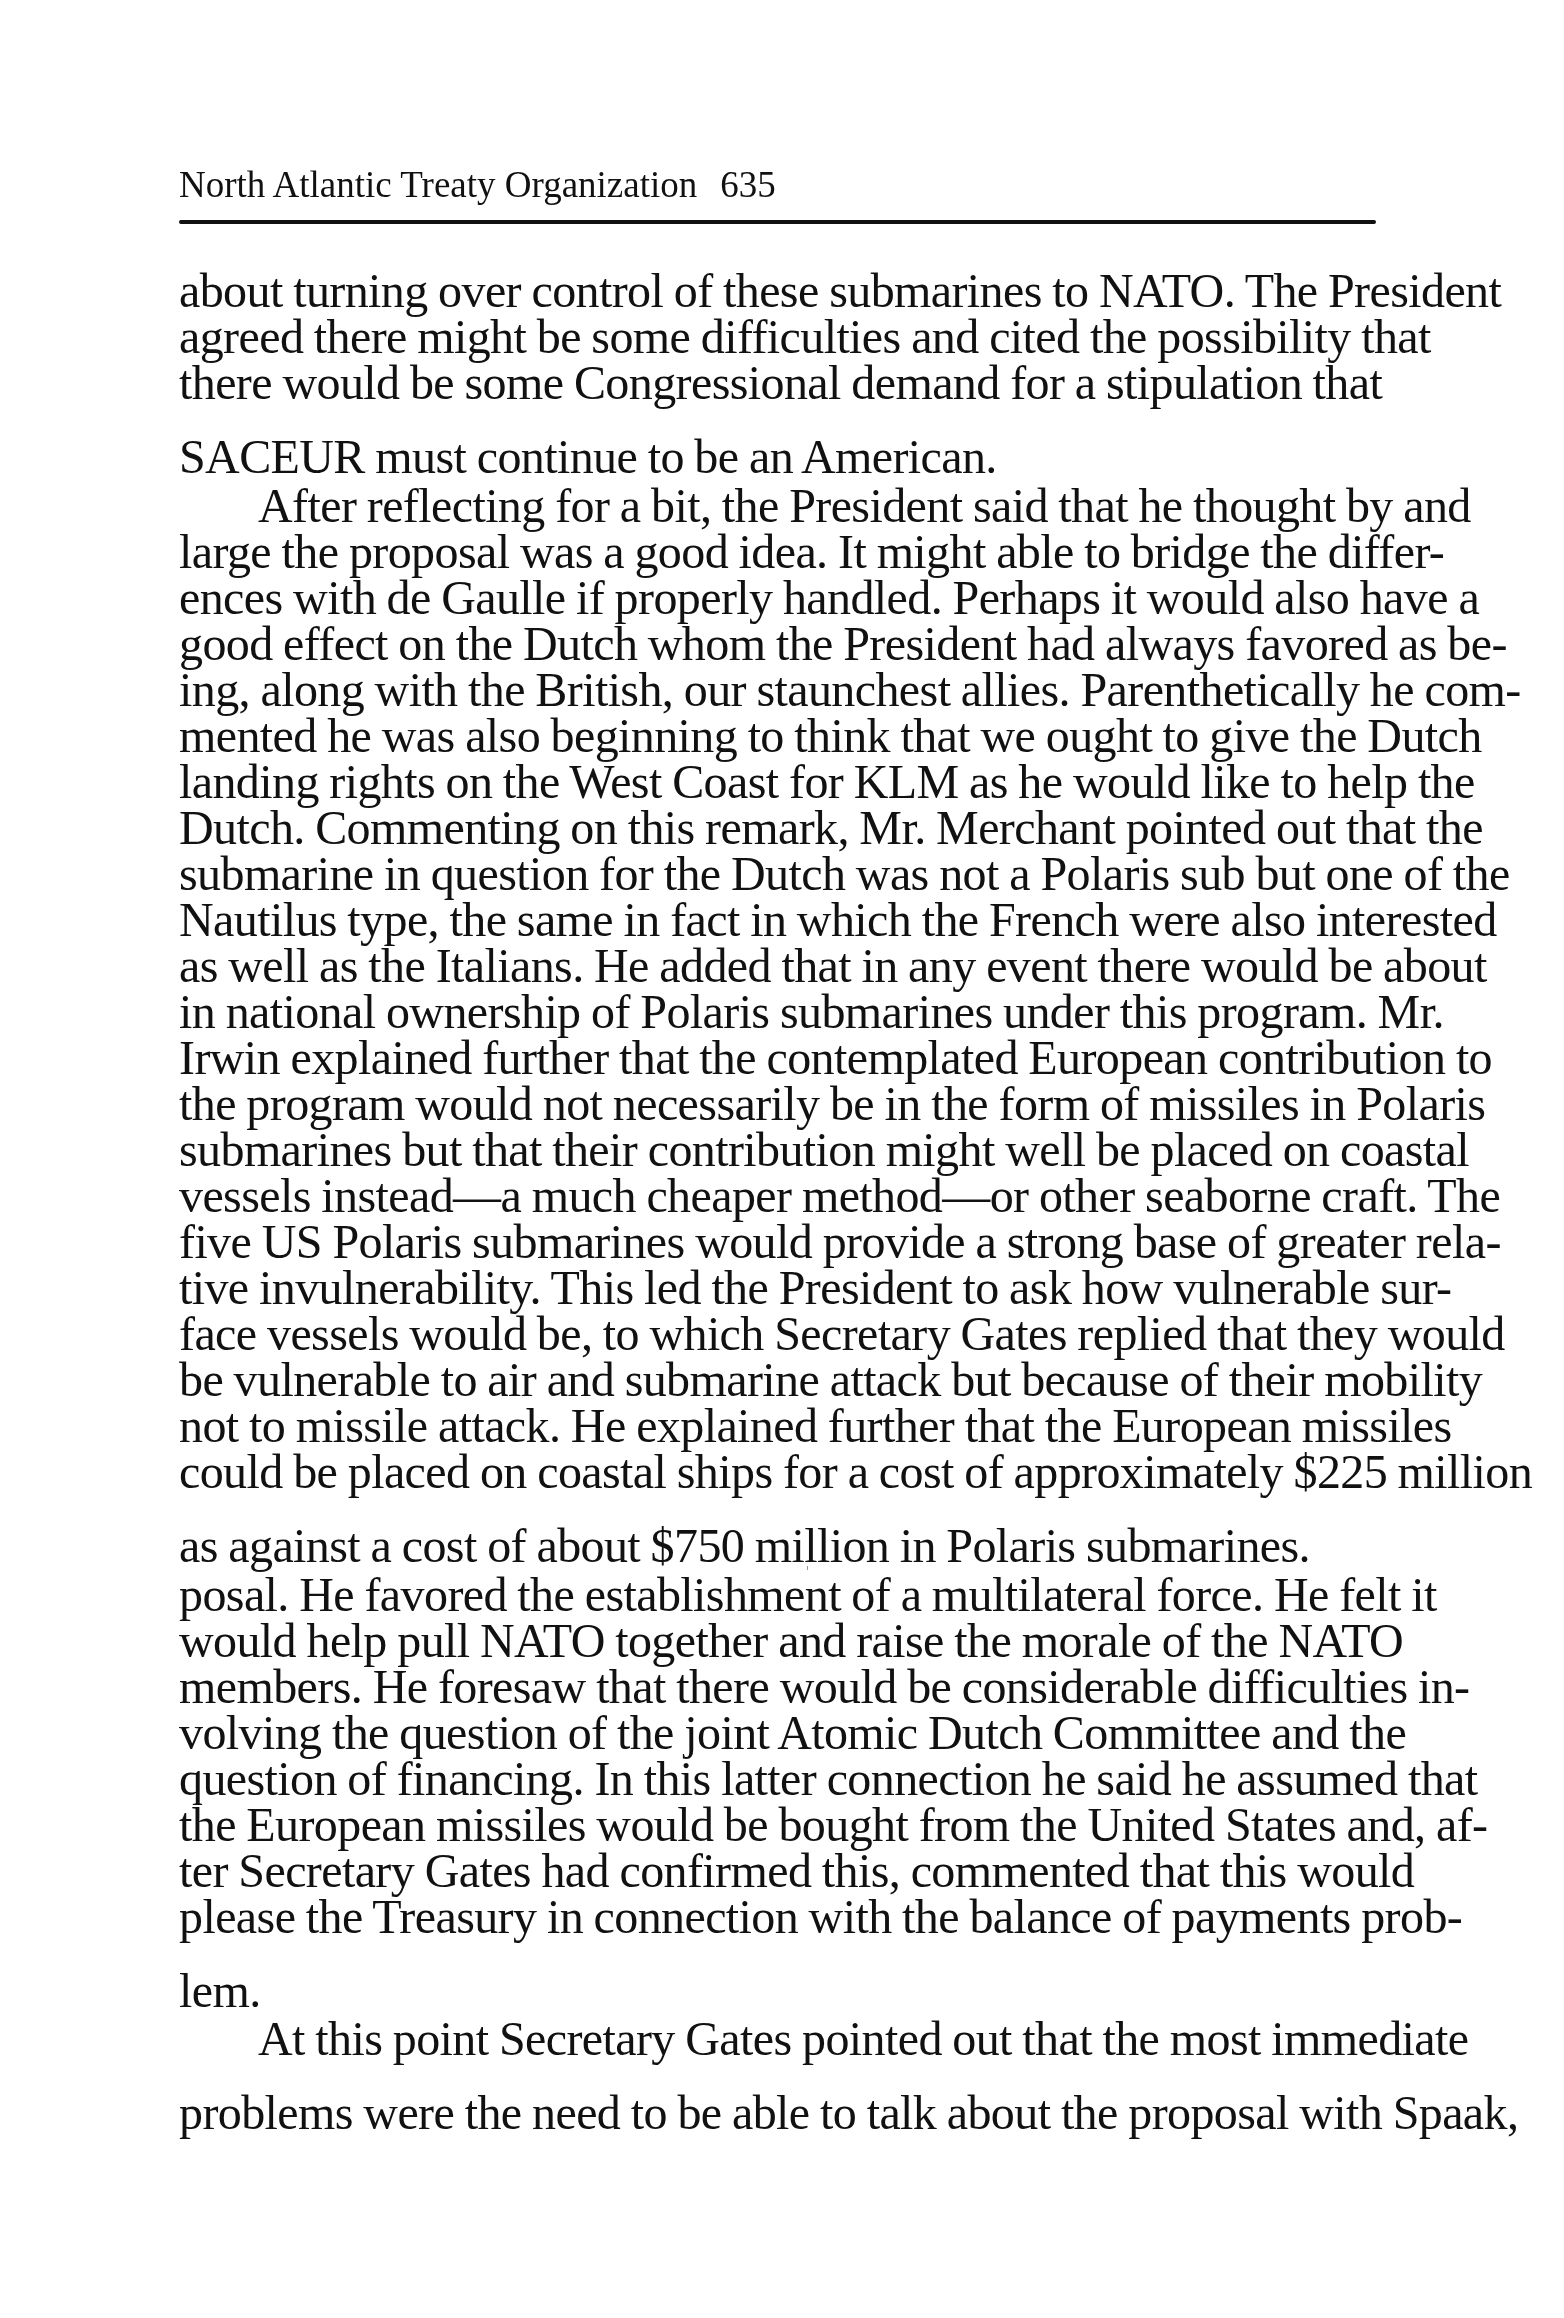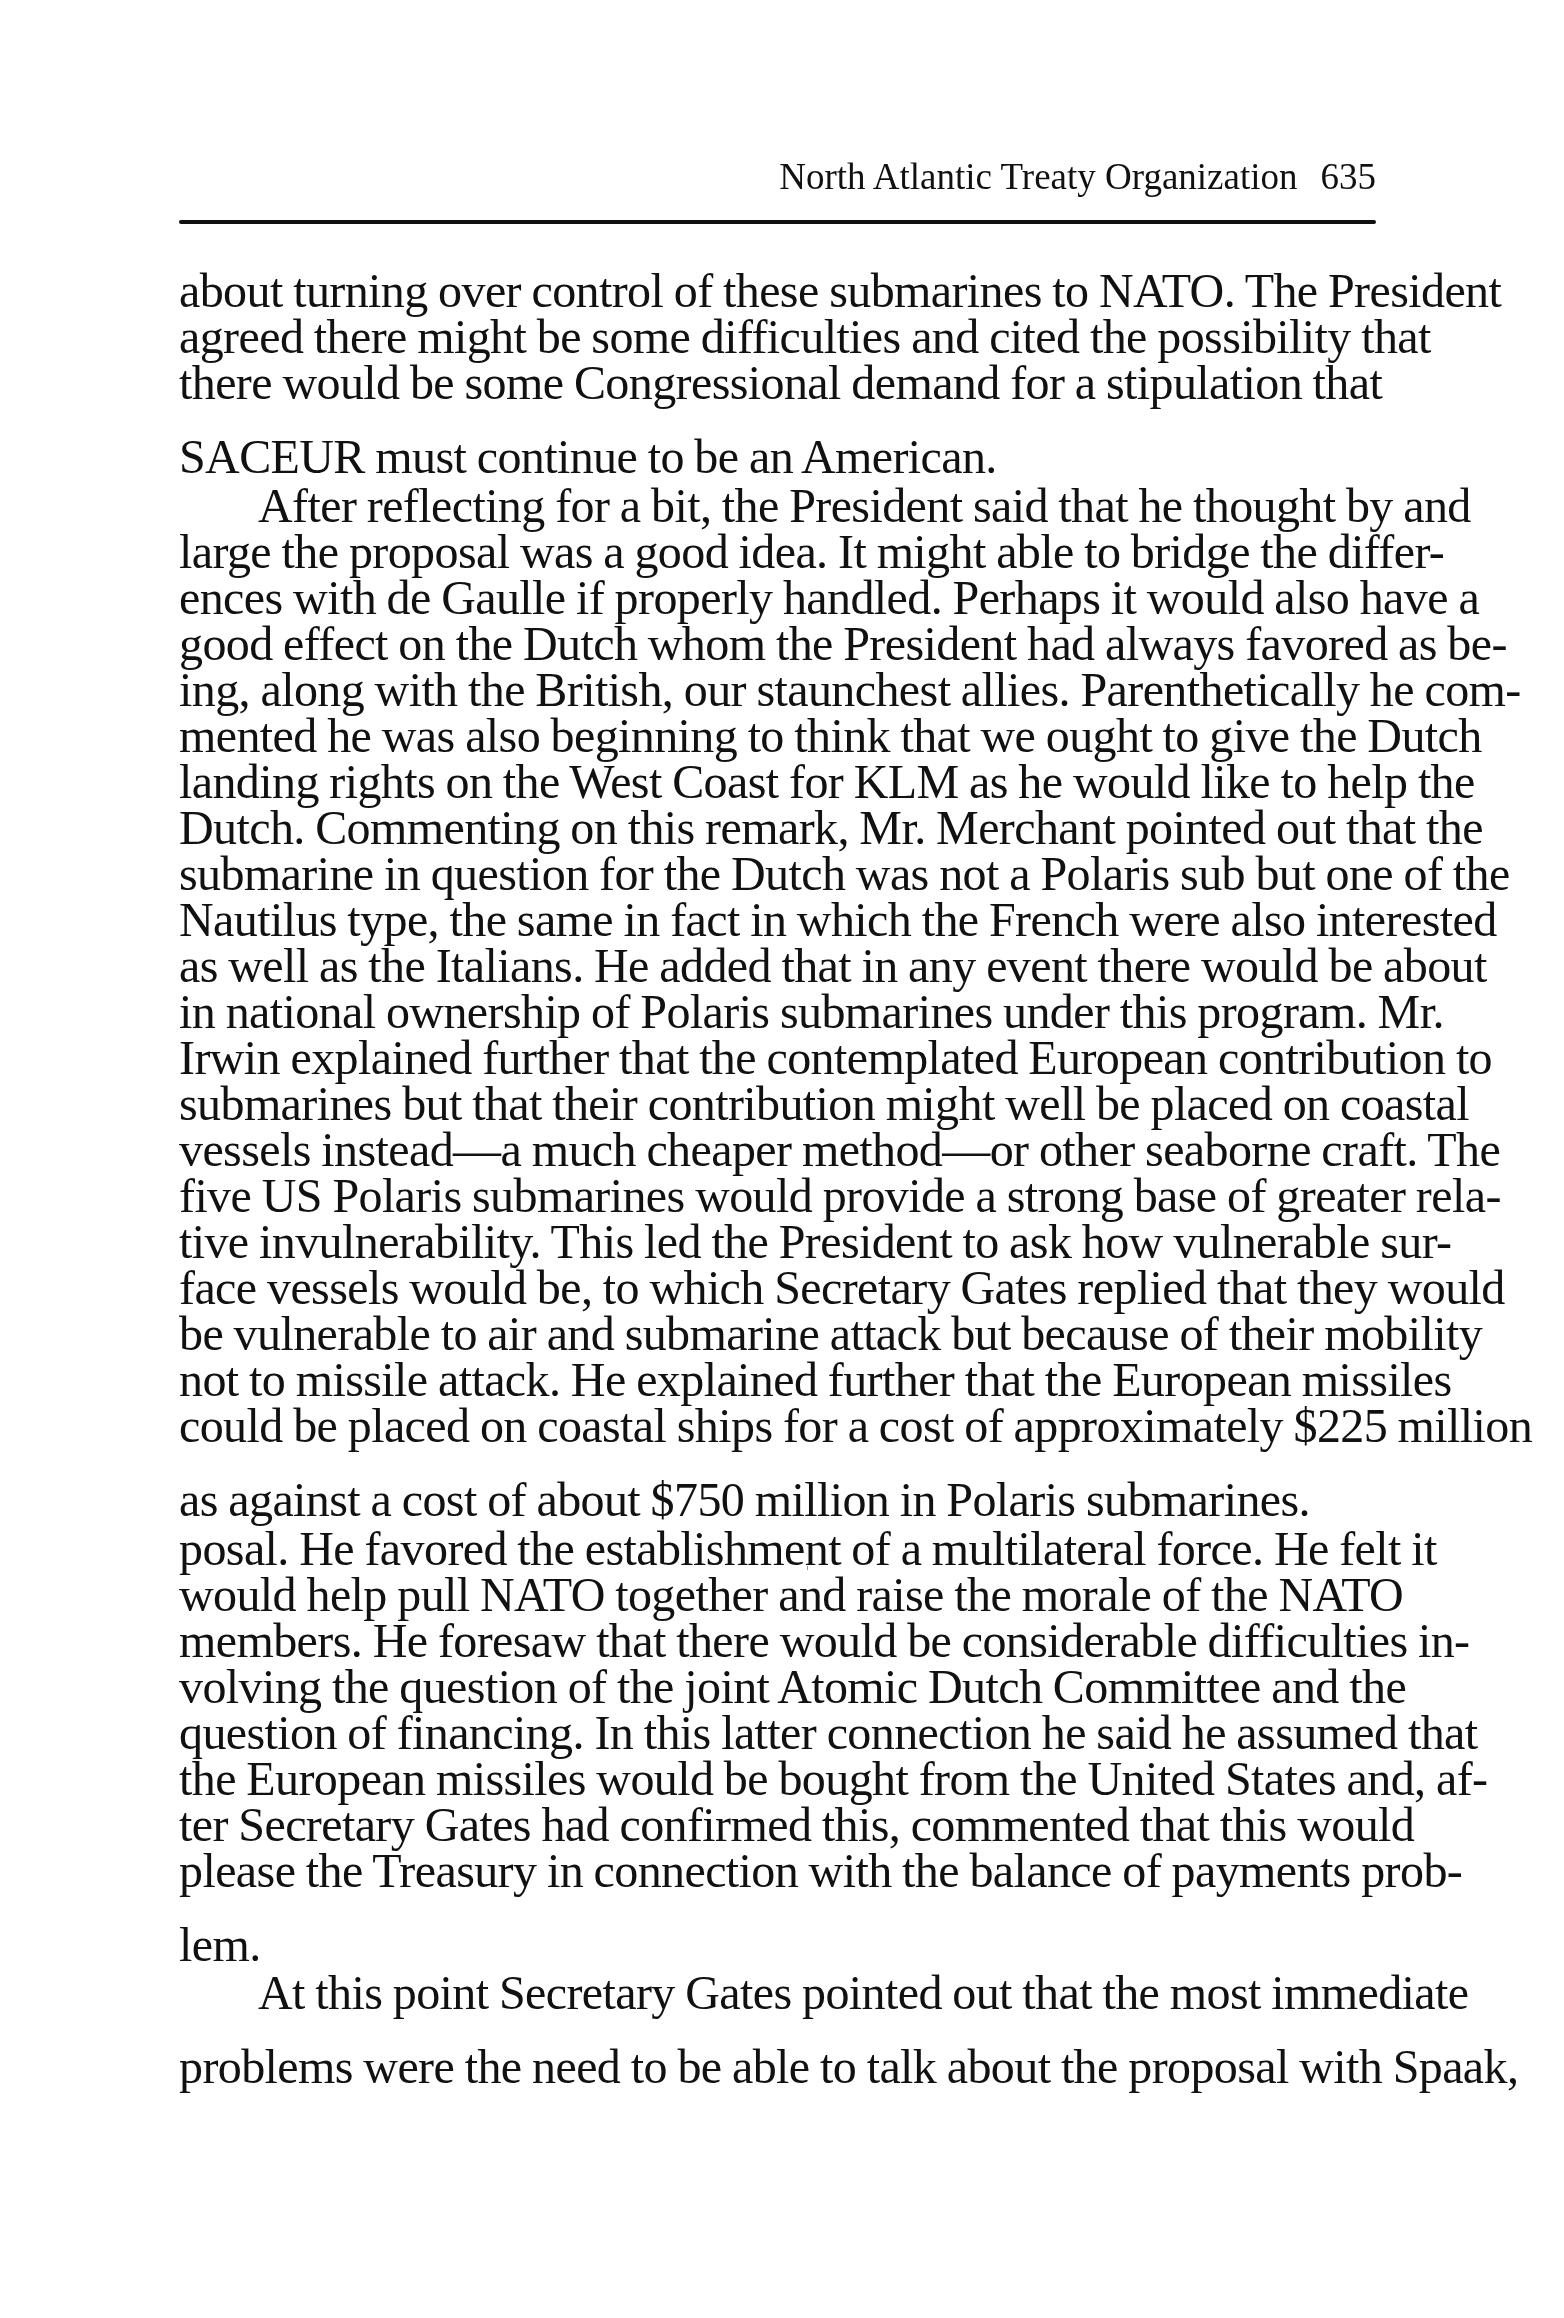--- a/index.html
+++ b/index.html
@@ -12,24 +12,23 @@
     height: 2517px;
     position: relative;
     overflow: hidden;
     font-family: "Liberation Serif", "DejaVu Serif", serif;
     color: #111111;
   }
   .page-header {
     position: absolute;
     left: 179px;
     width: 1197px;
-    top: 149px;
+    top: 157px;
     height: 46px;
     display: flex;
-    justify-content: flex-end;
     align-items: flex-end;
     font-size: 37px;
     line-height: 1;
   }
   .running-title {
     margin-right: 23px;
   }
   .header-rule {
     position: absolute;
     left: 179px;
@@ -101,20 +100,21 @@
       <span class="line">good effect on the Dutch whom the President had always favored as be-</span>
       <span class="line">ing, along with the British, our staunchest allies. Parenthetically he com-</span>
       <span class="line">mented he was also beginning to think that we ought to give the Dutch</span>
       <span class="line">landing rights on the West Coast for KLM as he would like to help the</span>
       <span class="line">Dutch. Commenting on this remark, Mr. Merchant pointed out that the</span>
       <span class="line">submarine in question for the Dutch was not a Polaris sub but one of the</span>
       <span class="line">Nautilus type, the same in fact in which the French were also interested</span>
       <span class="line">as well as the Italians. He added that in any event there would be about</span>
       <span class="line">in national ownership of Polaris submarines under this program. Mr.</span>
       <span class="line">Irwin explained further that the contemplated European contribution to</span>
+      <span class="line">the program would not necessarily be in the form of missiles in Polaris</span>
       <span class="line">submarines but that their contribution might well be placed on coastal</span>
       <span class="line">vessels instead—a much cheaper method—or other seaborne craft. The</span>
       <span class="line">five US Polaris submarines would provide a strong base of greater rela-</span>
       <span class="line">tive invulnerability. This led the President to ask how vulnerable sur-</span>
       <span class="line">face vessels would be, to which Secretary Gates replied that they would</span>
       <span class="line">be vulnerable to air and submarine attack but because of their mobility</span>
       <span class="line">not to missile attack. He explained further that the European missiles</span>
       <span class="line">could be placed on coastal ships for a cost of approximately $225 million</span>
       <span class="line last">as against a cost of about $750 million in Polaris submarines.</span>
     </p>

